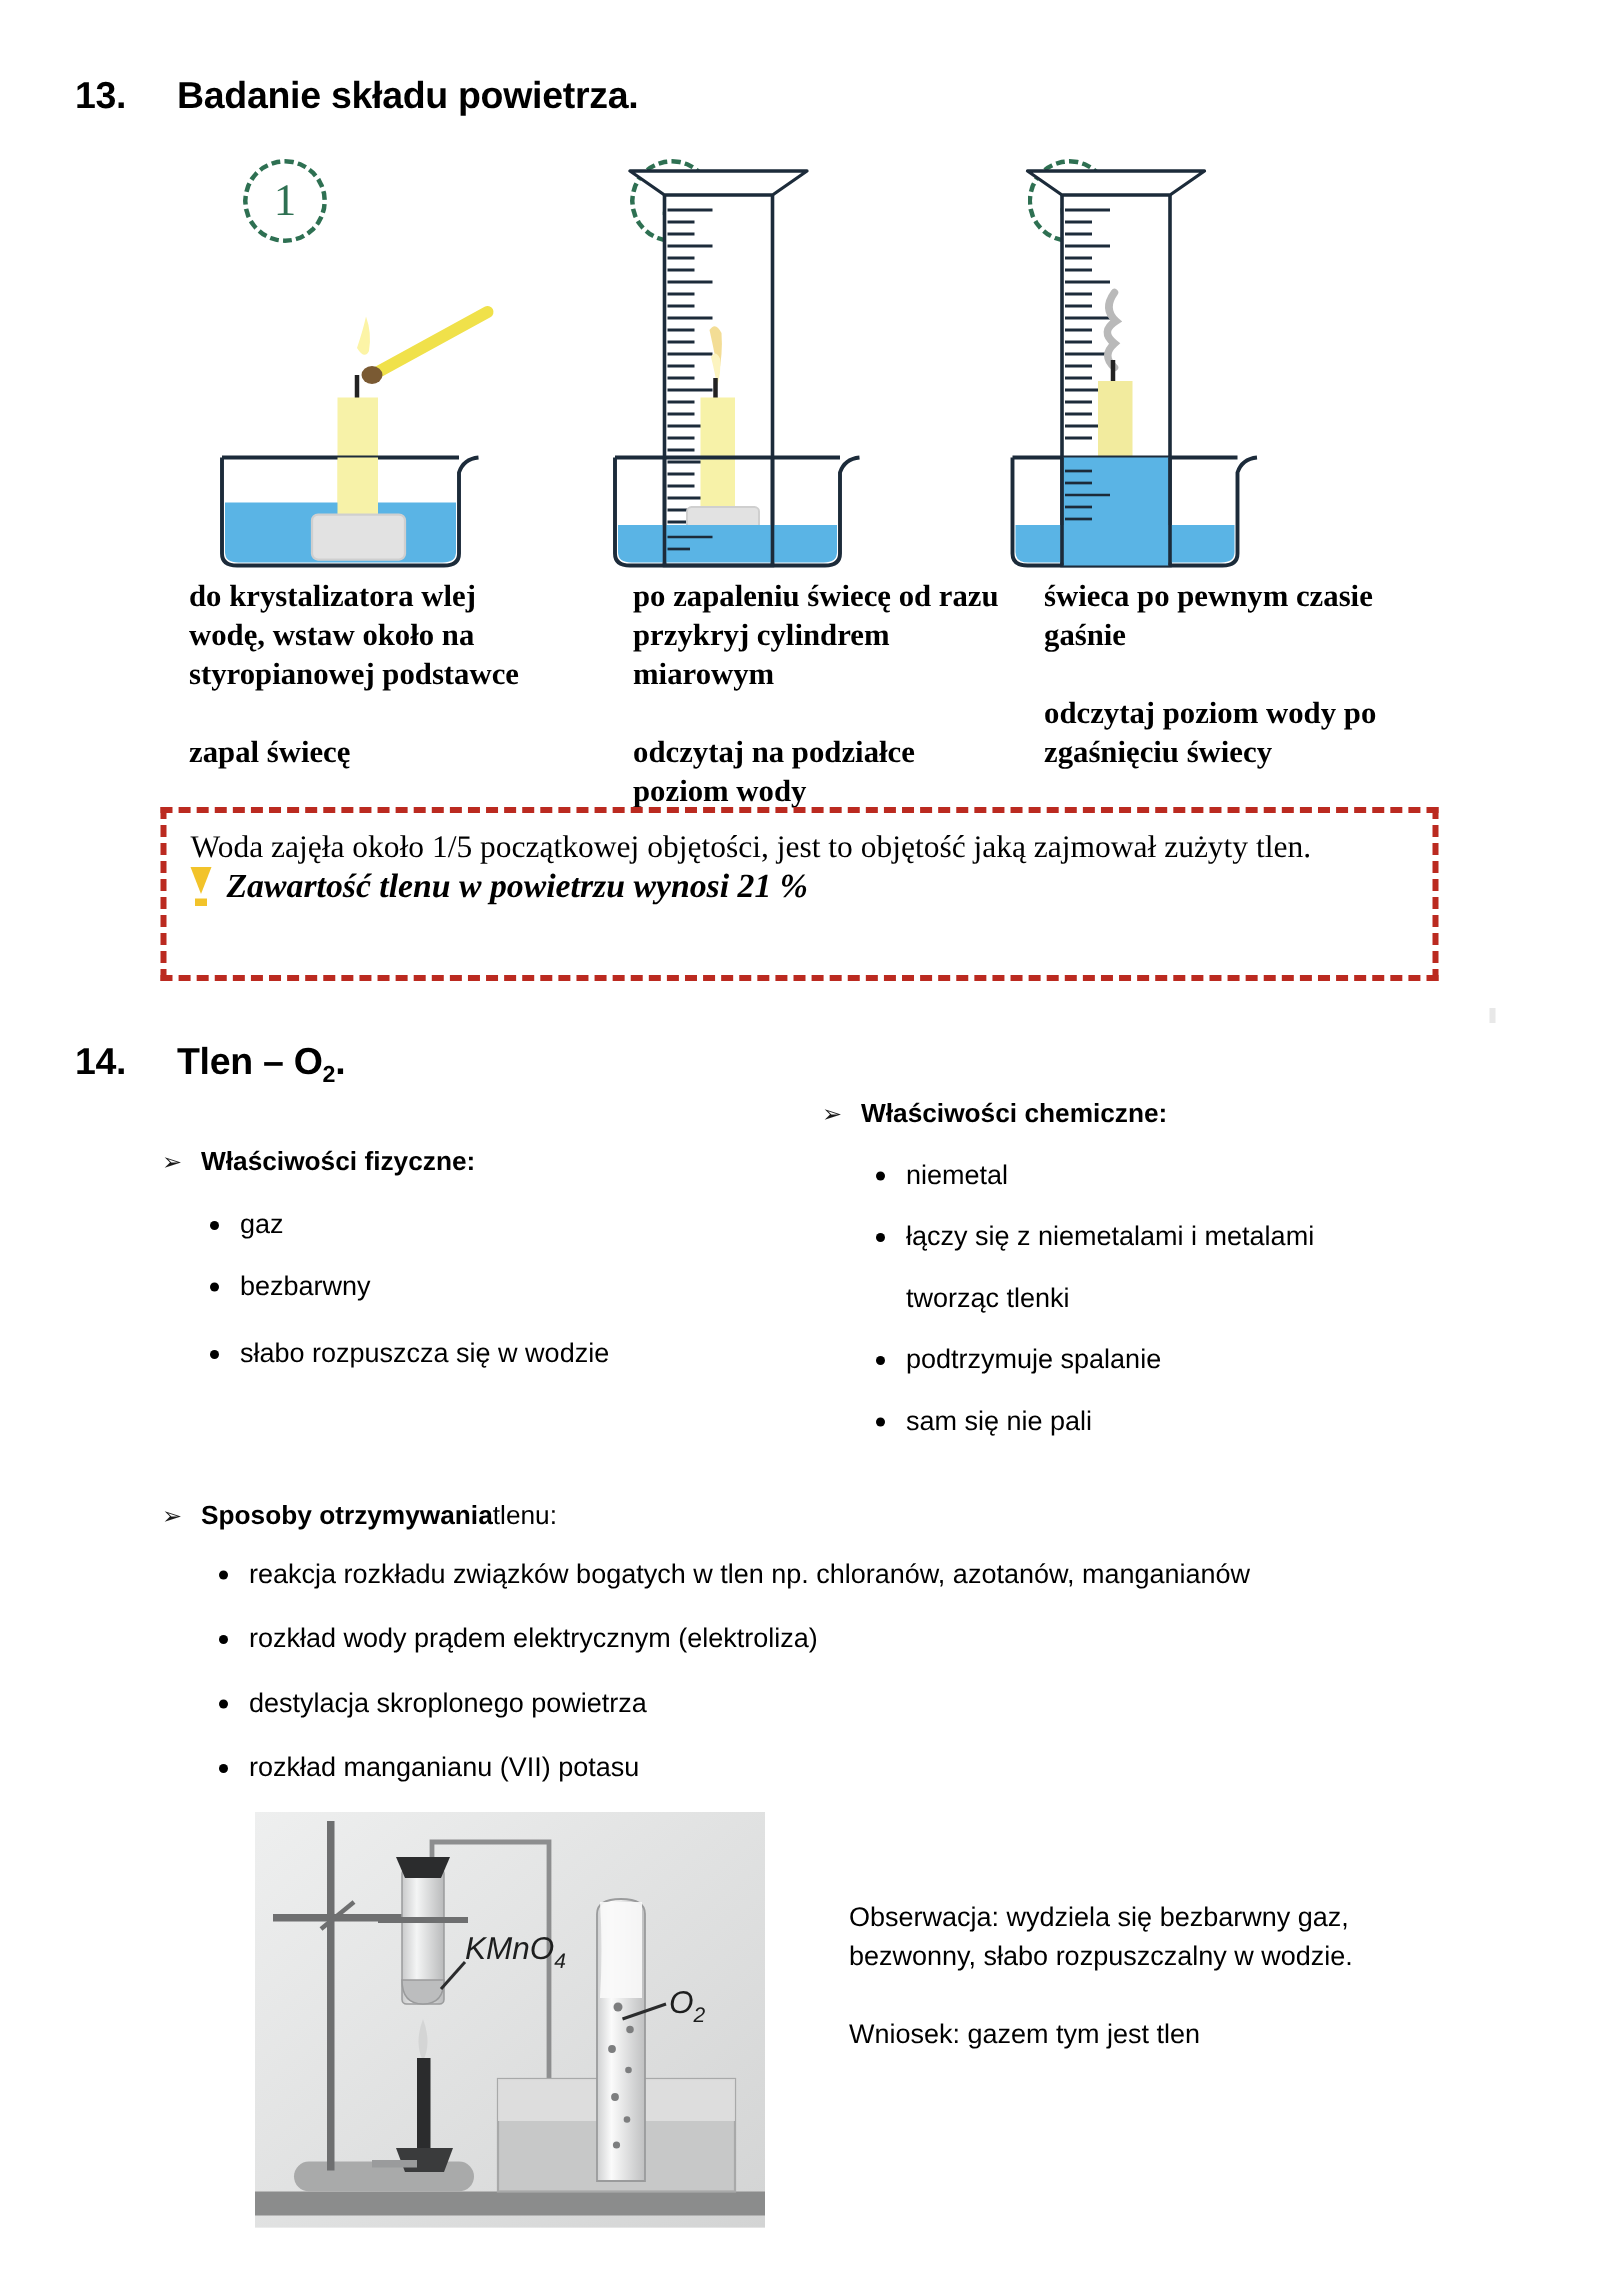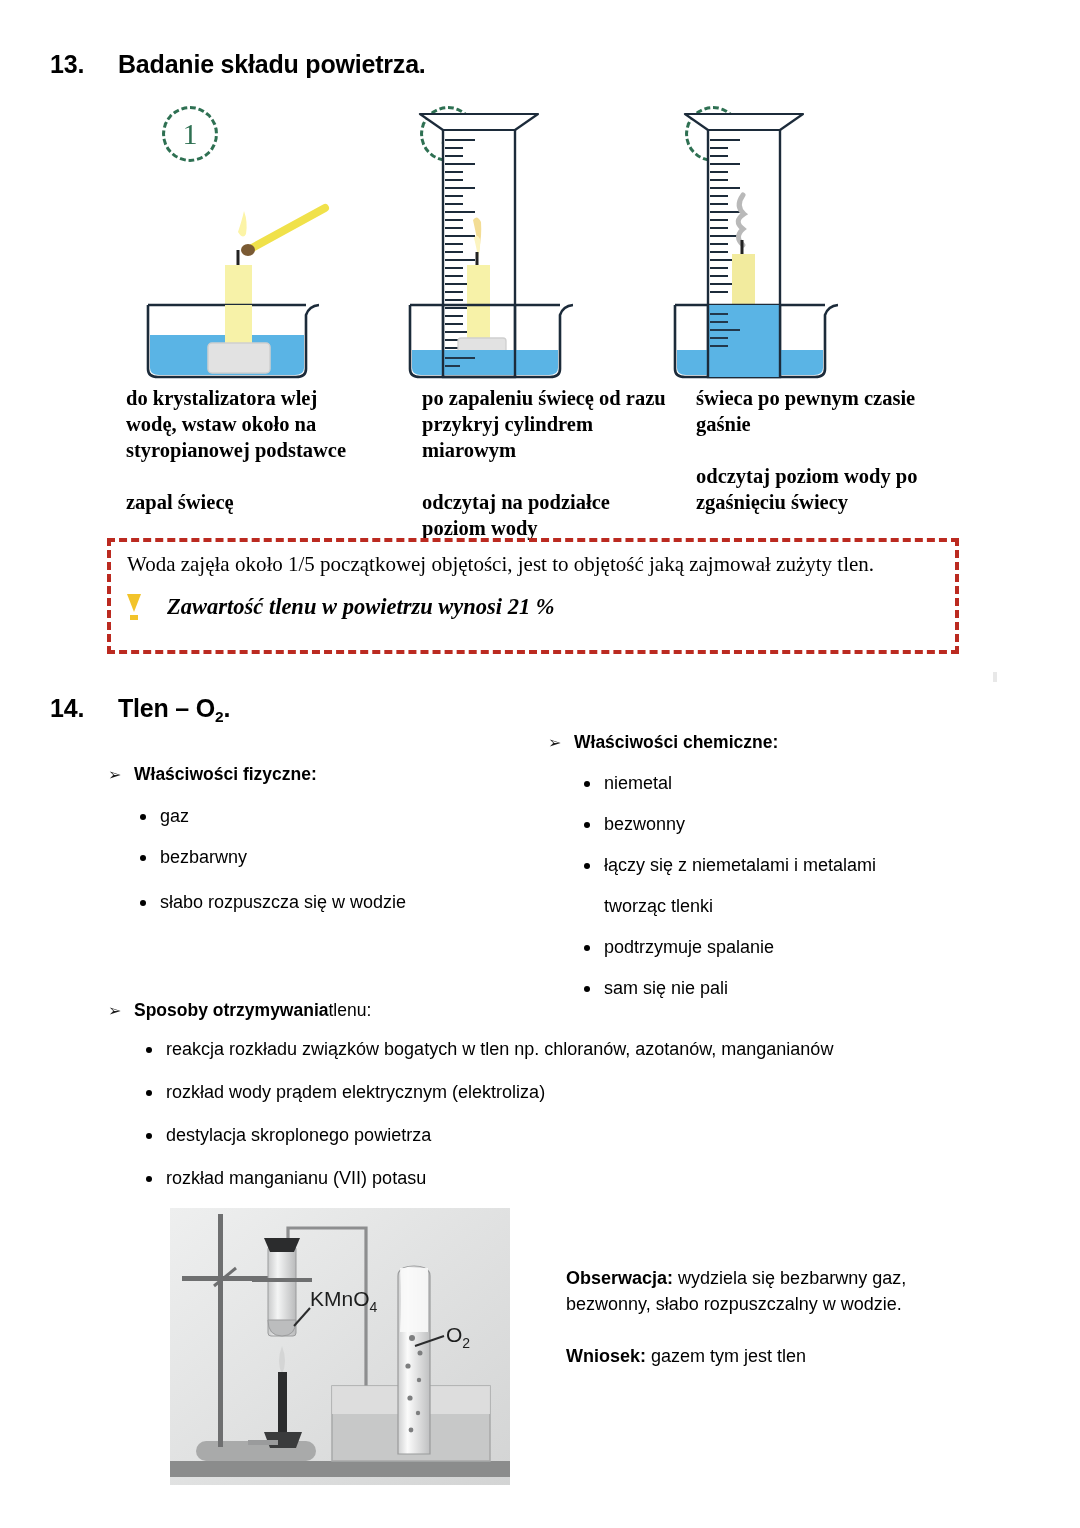--- a/index.html
+++ b/index.html
@@ -104,22 +104,22 @@
   }
   .conclusion p {
     margin: 0;
     font-family: "Liberation Serif", serif;
     font-size: 21px;
     line-height: 28px;
   }
   .conclusion .highlight {
     display: flex;
     align-items: center;
-    gap: 26px;
-    margin-top: 16px;
+    gap: 10px;
+    margin-top: 0;
   }
   .conclusion .highlight .txt {
     font-family: "Liberation Serif", serif;
     font-weight: bold;
     font-style: italic;
     font-size: 22.5px;
   }
   .warn-icon { width: 14px; height: 26px; position: relative; flex: 0 0 auto; }
   .warn-icon .bar {
     position: absolute; left: 0; top: 0;
@@ -176,34 +176,35 @@
   ul.dots li.nobullet::before { display: none; }
 
   
   .apparatus {
     position: absolute;
     left: 170px;
     top: 1208px;
     width: 340px;
     height: 277px;
     background: linear-gradient(135deg,#eceded 0%,#dcdddd 60%,#d2d3d3 100%);
+    font-style: italic;
   }
 
   
   .obs-block {
     position: absolute;
     left: 566px;
     top: 1265px;
     width: 400px;
     font-size: 18px;
     line-height: 26px;
   }
   .obs-block p { margin: 0; }
   .obs-block .gap { height: 26px; }
-  .obs-block b { font-weight: bold; }
+  .obs-block b { font-weight: normal; }
 
   .artifact {
     position: absolute;
     left: 993px;
     top: 672px;
     width: 4px;
     height: 10px;
     background: #e8e8e8;
   }
 </style>
@@ -394,21 +395,20 @@
   <li style="margin-bottom:23px;">bezbarwny</li>
   <li>słabo rozpuszcza się w wodzie</li>
 </ul>
 
 <div class="arrow-item" style="left:548px; top:732px;">
   <span class="arrow-glyph">➢</span>
   <span>Właściwości chemiczne:</span>
 </div>
 <ul class="dots" style="left:578px; top:772px; width:410px;">
   <li style="margin-bottom:19px;">niemetal</li>
-  <li style="margin-bottom:19px;">bezwonny</li>
   <li style="margin-bottom:19px;">łączy się z niemetalami i metalami</li>
   <li class="nobullet" style="margin-bottom:19px;">tworząc tlenki</li>
   <li style="margin-bottom:19px;">podtrzymuje spalanie</li>
   <li>sam się nie pali</li>
 </ul>
 
 <div class="arrow-item" style="left:108px; top:1000px;">
   <span class="arrow-glyph">➢</span>
   <span>Sposoby otrzymywania</span>
   <span class="lbl-normal"> tlenu:</span>

